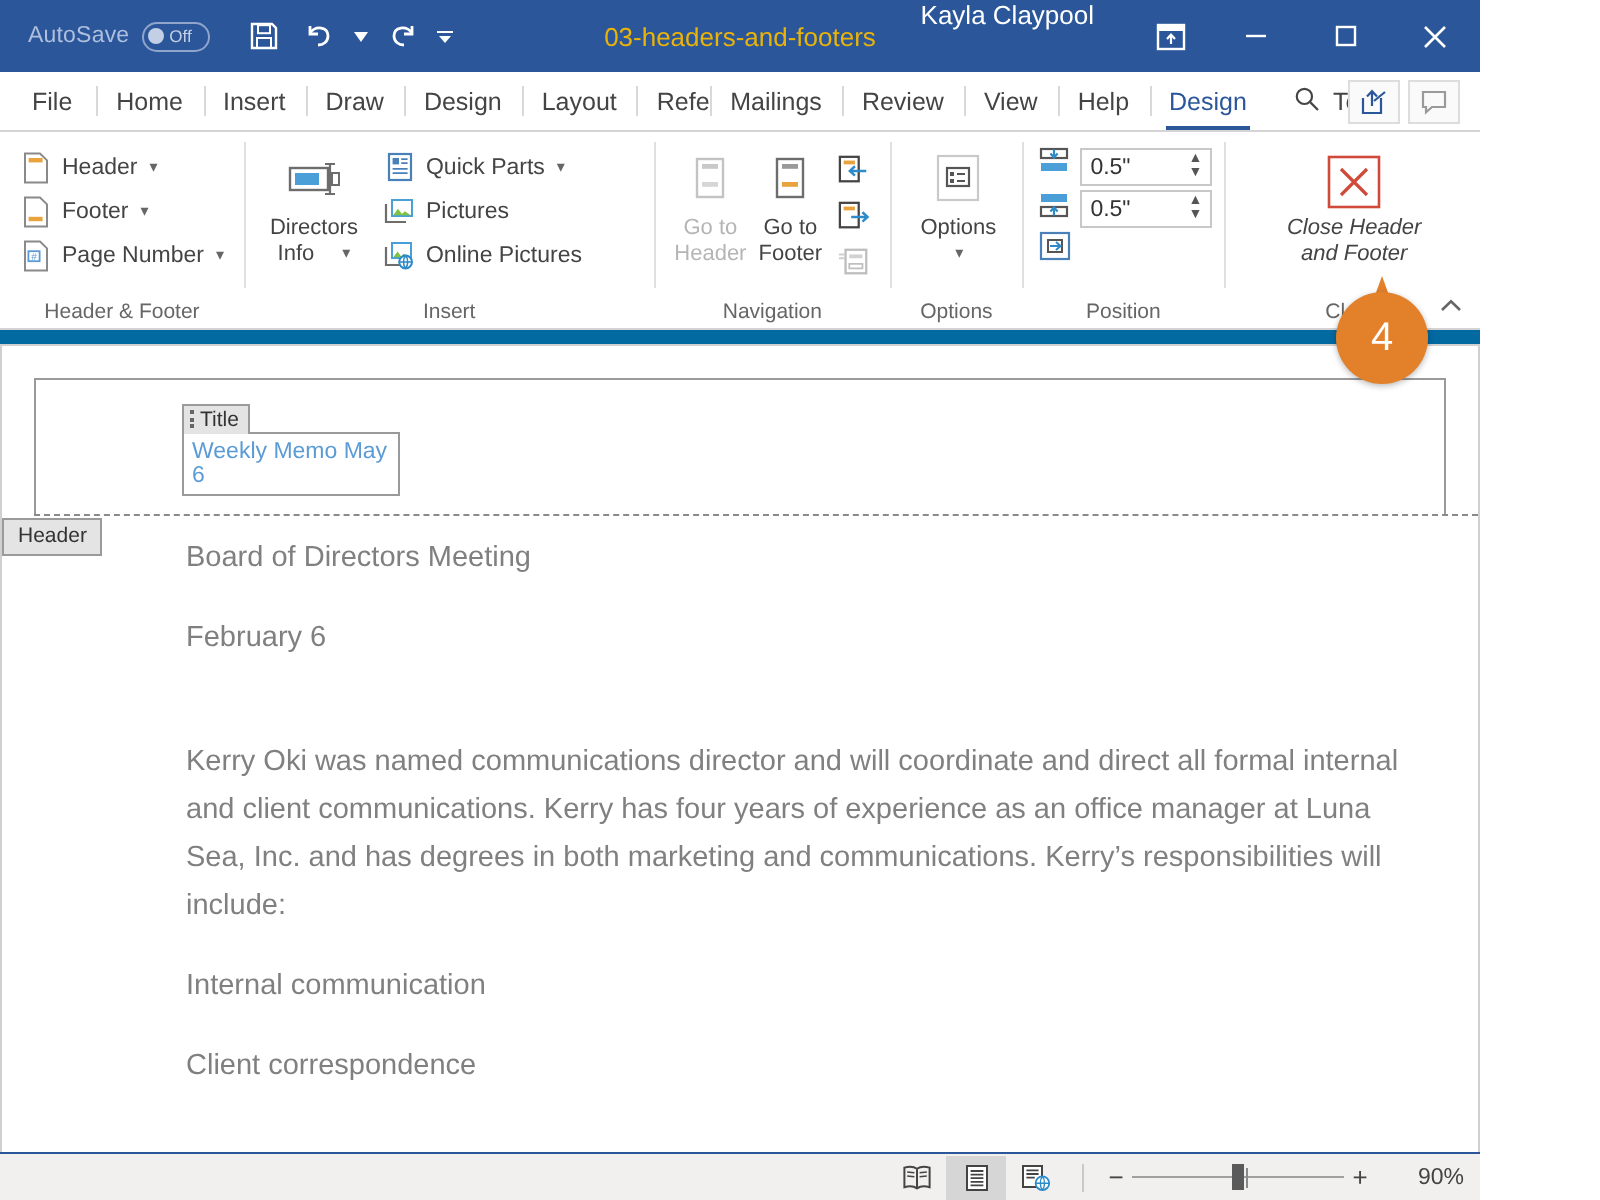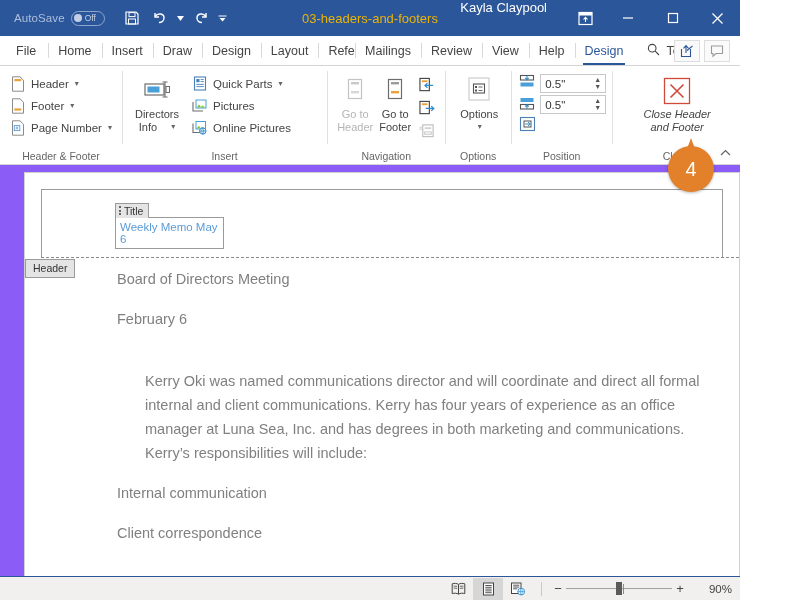--- a/index.html
+++ b/index.html
@@ -120,22 +120,22 @@
   .spin-arrows { display: flex; flex-direction: column; width: 13px; align-items: center; gap: 1px; padding-right:2px; }
   .spin-arrows span { font-size: 7px; color: #555; line-height: 6px; }
 
   .ribbon-collapse {
     position: absolute; right: 6px; bottom: 2px; width: 18px; height: 18px;
     display: flex; align-items: center; justify-content: center; color: #666; font-size: 11px;
   }
 
   
   .docarea {
-    flex: 1; background: #8b5cf6; position: relative; overflow: hidden;
-    display: flex; justify-content: center; padding-left: 24px;
+    flex: 1; background: #0369a1; position: relative; overflow: hidden;
+    display: flex; justify-content: center;
   }
   .page {
     width: 744px; margin-top: 7px; background: #ffffff;
     border: 1px solid #d0d0d0; border-bottom: none;
     position: relative; height: 100%;
   }
   .page-inner { position: absolute; left: 16px; right: 16px; top: 16px; bottom: 0; }
 
   .hdr-box {
     position: relative; height: 68px; border-left: 1px solid #9a9a9a;
@@ -159,21 +159,21 @@
     position: absolute; left: 0; right: -16px; top: 68px; border-top: 1px dashed #8a8a8a;
   }
   .hdr-tag {
     position: absolute; left: -16px; top: 70px;
     background: #e4e4e4; border: 1px solid #9a9a9a;
     font-size: 10.5px; color: #333; padding: 1px 7px; line-height: 15px;
   }
 
   .body-text { position: absolute; left: 76px; right: 20px; top: 78px; color: #808080; }
   .body-text p { font-size: 14.5px; line-height: 24px; margin-bottom: 16px; }
-  .body-text p.para { margin-bottom: 16px; margin-left: 28px; }
+  .body-text p.para { margin-bottom: 16px; }
   .body-text .spacer { height: 22px; }
 
   
   .statusbar {
     height: 24px; flex: 0 0 24px; background: #f1f0ee;
     border-top: 1px solid #2b579a;
     display: flex; align-items: center; justify-content: flex-end;
     padding-right: 8px; gap: 0px;
   }
   .view-btn {

